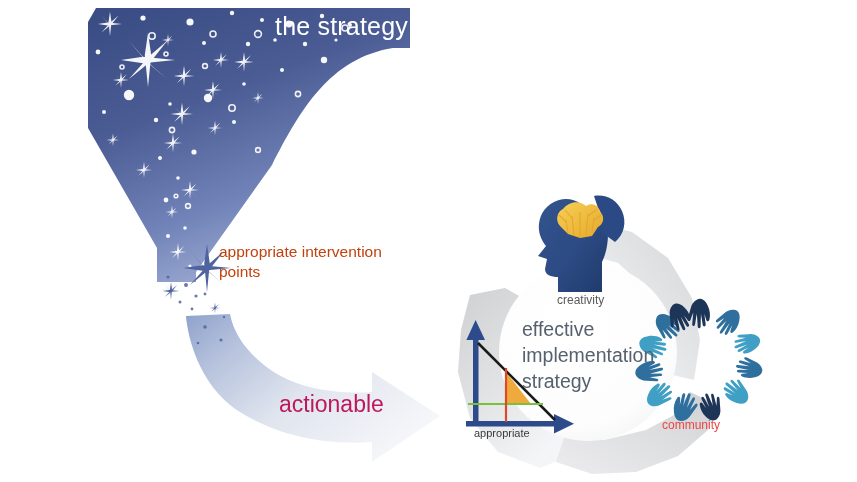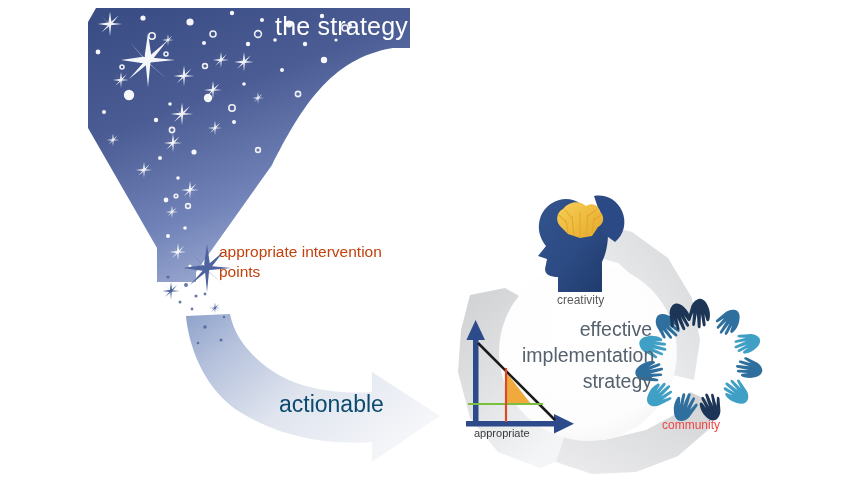--- a/index.html
+++ b/index.html
@@ -13,28 +13,28 @@
 
   
   .txt{position:absolute;color:#4a4a4a;white-space:pre;}
   #lbl-possible{
     left:275px;top:12px;color:#ffffff;font-size:25px;letter-spacing:.2px;
   }
   #lbl-aip{
     left:219px;top:242px;font-size:15.5px;color:#c2410c;line-height:20px;
   }
   #lbl-actionable{
-    left:279px;top:391px;font-size:23px;color:#0c4a6e;
+    left:279px;top:391px;font-size:23px;color:#be185d;
   }
   #lbl-creativity{
     left:557px;top:293px;font-size:12px;color:#5a5a5a;
   }
   #lbl-eis{
     left:522px;top:316px;font-size:19.5px;color:#55616e;line-height:26px;
-    text-align:right;width:130px;
+    text-align:left;width:130px;
   }
   #lbl-community{
     left:662px;top:418px;font-size:12px;color:#ef4444;
   }
   #lbl-constraints{
     left:474px;top:427px;font-size:11px;color:#3a3a3a;
   }
 </style>
 </head>
 <body>

